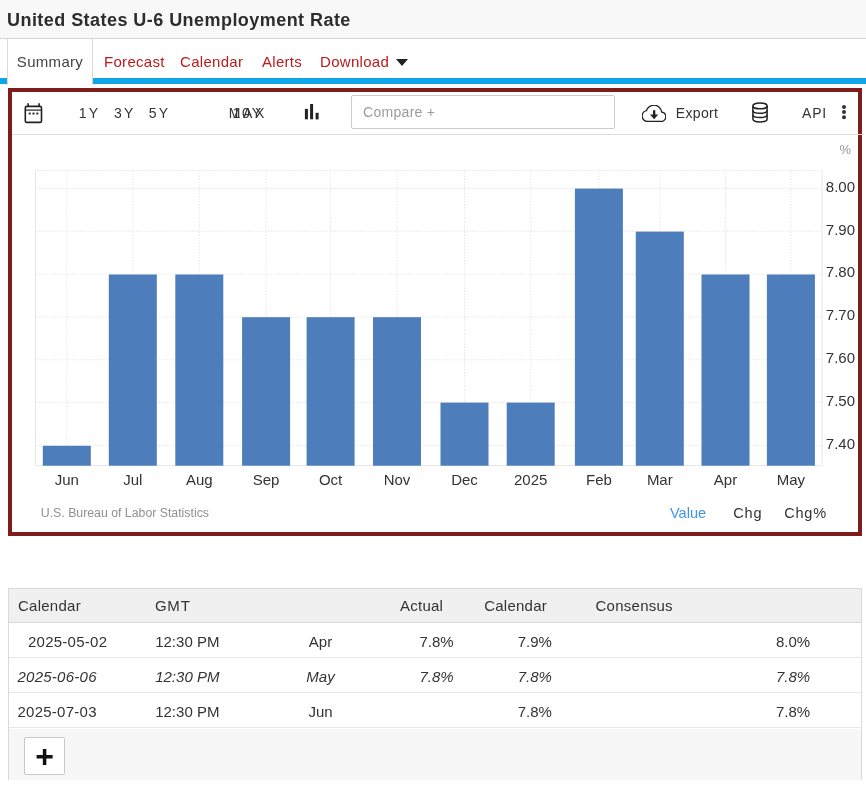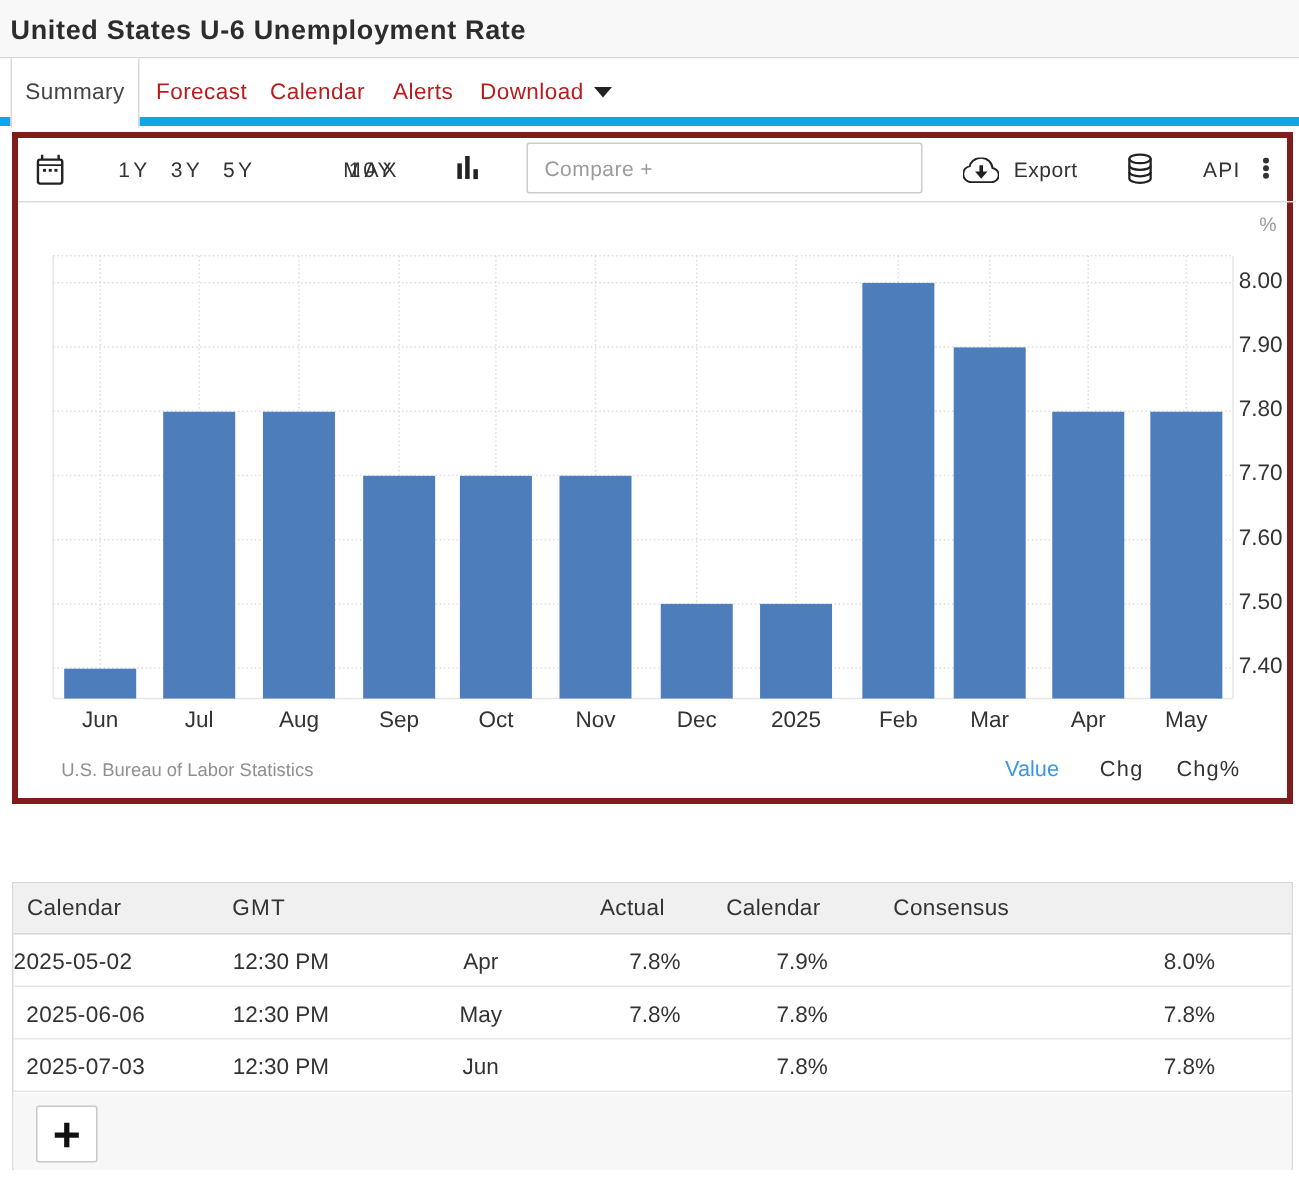--- a/index.html
+++ b/index.html
@@ -158,28 +158,28 @@
 
   <div class="tablewrap">
     <div class="thead">
       <div class="hcell" style="left:9px;">Calendar</div>
       <div class="hcell" style="left:145.9px; letter-spacing:0.8px;">GMT</div>
       <div class="hcell" style="left:372.6px; width:80px; justify-content:center;">Actual</div>
       <div class="hcell" style="left:466.6px; width:80px; justify-content:center;">Calendar</div>
       <div class="hcell" style="left:575.2px; width:100px; justify-content:center;">Consensus</div>
     </div>
     <div class="trow" style="top:33.5px;">
-      <div class="cell" style="left:0; letter-spacing:0.25px;text-align:right;">2025-05-02</div>
+      <div class="cell" style="left:19px; letter-spacing:0.25px;text-align:right;">2025-05-02</div>
       <div class="cell" style="left:146.2px;">12:30 PM</div>
       <div class="cell" style="left:268.5px; width:86px; justify-content:center;">Apr</div>
       <div class="cell" style="left:364.7px; width:80px; justify-content:flex-end;">7.8%</div>
       <div class="cell" style="left:462.9px; width:80px; justify-content:flex-end;">7.9%</div>
       <div class="cell" style="left:721.1px; width:80px; justify-content:flex-end;">8.0%</div>
     </div>
-    <div class="trow" style="top:68.5px;">
+    <div class="trow" style="top:68.5px;font-style:italic;">
       <div class="cell" style="left:8.5px; letter-spacing:0.25px;">2025-06-06</div>
       <div class="cell" style="left:146.2px;">12:30 PM</div>
       <div class="cell" style="left:268.5px; width:86px; justify-content:center;">May</div>
       <div class="cell" style="left:364.7px; width:80px; justify-content:flex-end;">7.8%</div>
       <div class="cell" style="left:462.9px; width:80px; justify-content:flex-end;">7.8%</div>
       <div class="cell" style="left:721.1px; width:80px; justify-content:flex-end;">7.8%</div>
     </div>
     <div class="trow" style="top:103.5px;">
       <div class="cell" style="left:8.5px; letter-spacing:0.25px;">2025-07-03</div>
       <div class="cell" style="left:146.2px;">12:30 PM</div>

